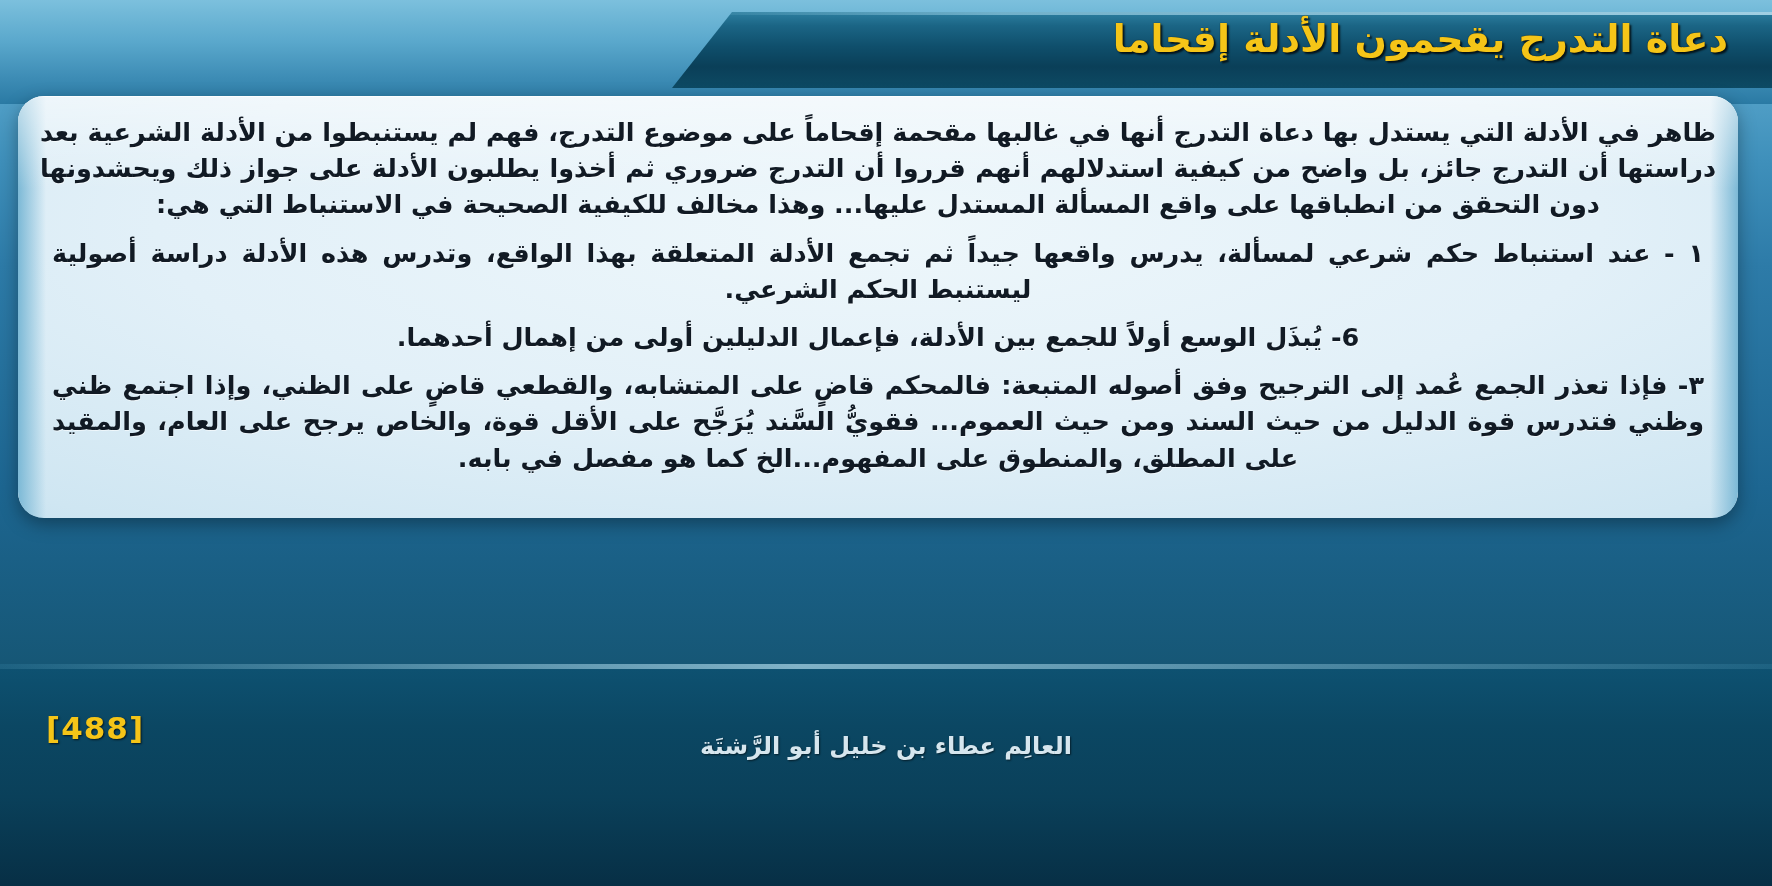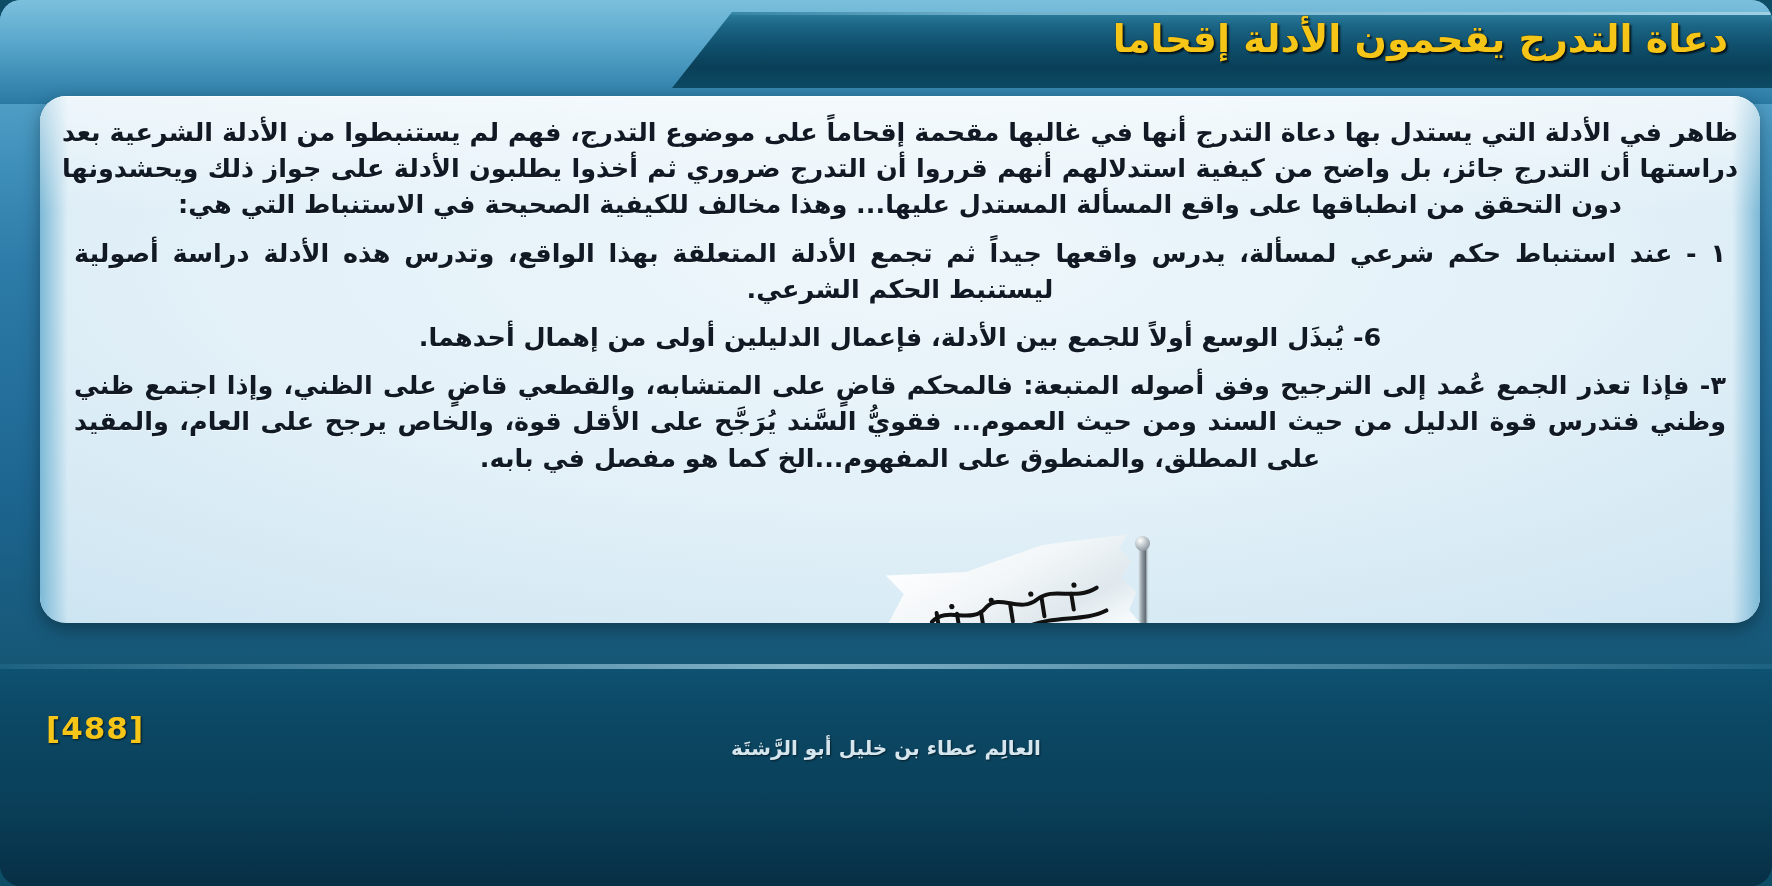--- a/index.html
+++ b/index.html
@@ -7,21 +7,20 @@
   body{
     width:1772px;height:886px;overflow:hidden;
     font-family:"DejaVu Sans","Liberation Sans",sans-serif;
     background:#0d4d66;
   }
   #canvas{
     position:relative;width:1772px;height:886px;
     background:
       linear-gradient(180deg,#6fb6d6 0%,#58a5cb 8%,#3f90bb 18%,#2d7ba8 30%,#1d6691 55%,#14536f 80%,#0c3f57 100%);
     overflow:hidden;
-    border-radius:21px;
   }
   
   .header-band{
     position:absolute;left:0;top:0;width:1772px;height:104px;
     background:linear-gradient(180deg,#7cc0dd 0%,#5aa8cc 40%,#3d8cb5 75%,#2a7aa4 100%);
   }
   .header-plate{
     position:absolute;top:12px;right:0;height:76px;width:1100px;
     background:linear-gradient(180deg,#2d7fa0 0%,#1b6585 18%,#0f4f6c 45%,#0a3f58 72%,#0d4a64 100%);
     clip-path:polygon(60px 0,100% 0,100% 100%,0 100%);
@@ -34,21 +33,21 @@
   }
   .header-title{
     position:absolute;top:20px;right:44px;
     font-size:38px;font-weight:bold;color:#f5c518;
     letter-spacing:0;line-height:1;
     text-shadow:2px 2px 2px rgba(0,0,0,.75),0 0 1px rgba(0,0,0,.9);
     white-space:nowrap;direction:rtl;
   }
   
   .body-panel{
-    position:absolute;left:40px;top:96px;width:1720px;height:527px;
+    position:absolute;left:18px;top:96px;width:1720px;height:422px;
     border-radius:26px;
     background:
       radial-gradient(120% 140% at 50% 30%,#eef7fb 0%,#e2f0f8 35%,#cfe6f2 62%,#aed4e8 86%,#8fc2dd 100%);
     box-shadow:0 6px 18px rgba(0,0,0,.35),inset 0 1px 0 rgba(255,255,255,.8);
     overflow:hidden;
   }
   .panel-glow{
     position:absolute;inset:0;border-radius:26px;pointer-events:none;
     background:linear-gradient(180deg,rgba(255,255,255,.55) 0%,rgba(255,255,255,0) 22%);
   }
@@ -107,21 +106,21 @@
     position:absolute;left:0;top:0;width:100%;height:5px;
     background:linear-gradient(90deg,rgba(120,190,220,.15),rgba(190,230,245,.65) 45%,rgba(120,190,220,.15));
   }
   .page-number{
     position:absolute;left:46px;bottom:140px;
     color:#f5c518;font-weight:bold;font-size:31px;letter-spacing:1px;
     text-shadow:1px 1px 2px rgba(0,0,0,.7);direction:ltr;
   }
   .sig-text{
     position:absolute;left:0;right:0;bottom:126px;
-    text-align:center;color:#e8f4fb;font-size:20px;font-weight:bold;
+    text-align:center;color:#e8f4fb;font-size:24px;font-weight:bold;
     opacity:.92;direction:rtl;letter-spacing:1px;
     text-shadow:1px 1px 2px rgba(0,0,0,.6);
     font-family:"DejaVu Sans","Liberation Sans",sans-serif;
   }
 </style>
 </head>
 <body>
 
 <div id="canvas">
 

